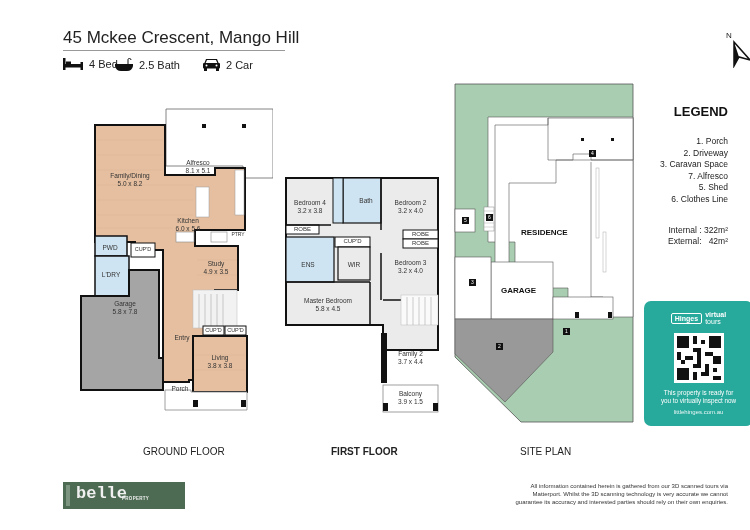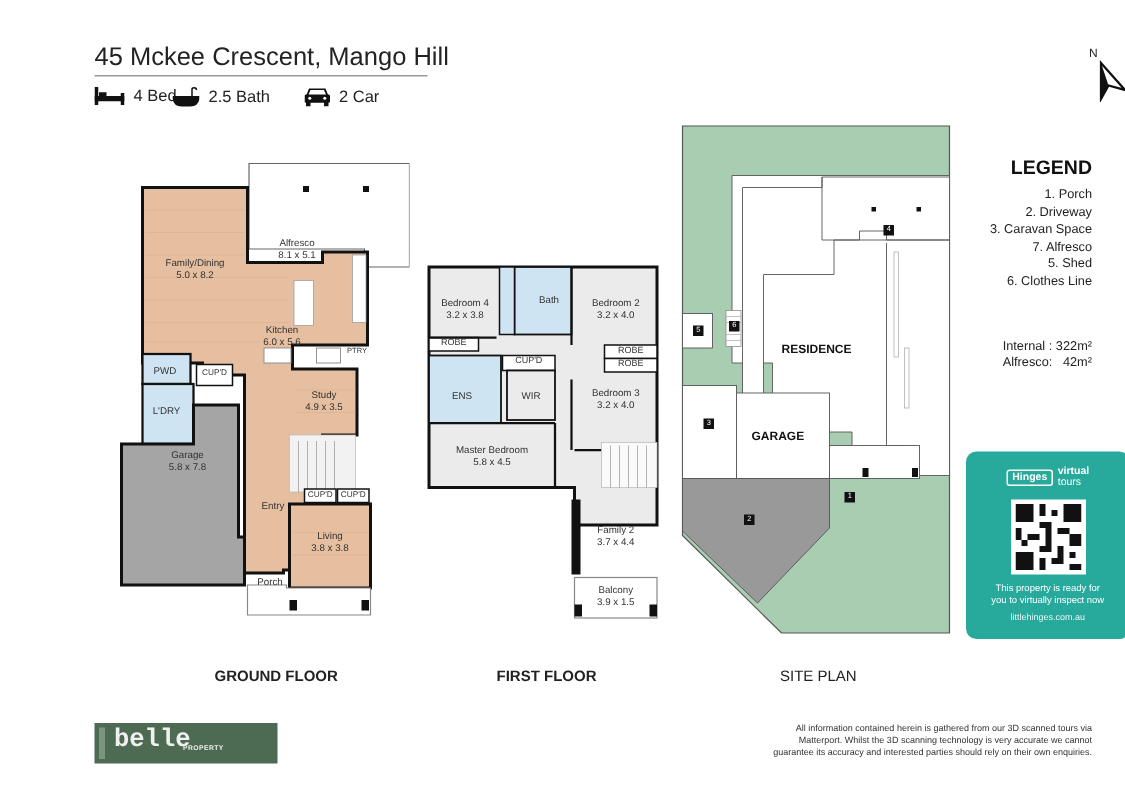--- a/index.html
+++ b/index.html
@@ -5,21 +5,21 @@
   html,body{margin:0;padding:0;background:#fff;}
   body{width:750px;height:530px;position:relative;overflow:hidden;font-family:"Liberation Sans",sans-serif;color:#222;}
   .abs{position:absolute;margin-left:33px;}
   .title{left:30px;top:28px;font-size:17px;color:#222;}
   .title-rule{left:30px;top:50px;width:222px;height:1px;background:#999;}
   .feat{top:58px;font-size:11px;color:#222;display:flex;align-items:center;gap:6px;}
   .feat svg{display:block;}
   .plan-label{font-size:10px;color:#222;top:446px;}
   .room{position:absolute;font-size:6.5px;color:#333;text-align:center;line-height:1.25;}
   .legend-title{right:22px;top:104px;font-size:13px;font-weight:bold;color:#111;}
-  .legend-list{right:22px;top:124px;text-align:right;font-size:8.5px;line-height:11.5px;color:#222;}
+  .legend-list{right:22px;top:136px;text-align:right;font-size:8.5px;line-height:11.5px;color:#222;}
   .areas{right:22px;top:225px;text-align:right;font-size:8.5px;line-height:11px;color:#222;}
   .hinges{left:611px;top:301px;width:109px;height:125px;background:#27a99c;border-radius:7px;color:#fff;text-align:center;}
   .disclaimer{right:22px;top:482px;width:220px;text-align:right;font-size:6px;line-height:8px;color:#333;}
   .belle{left:30px;top:482px;width:122px;height:27px;background:#4d6b52;}
   .site-label{position:absolute;font-size:8px;font-weight:bold;color:#111;}
   .mk{position:absolute;width:7px;height:7px;background:#111;color:#fff;font-size:5px;line-height:7px;text-align:center;}
 </style>
 </head>
 <body>
 
@@ -130,21 +130,21 @@
   <div class="room" style="left:67px;top:146px;width:26px;font-size:5.5px;">CUP'D</div>
   <div class="room" style="left:32px;top:171px;width:32px;">L'DRY</div>
   <div class="room" style="left:128px;top:160px;width:50px;"><span>Study</span><br><span>4.9 x 3.5</span></div>
   <div class="room" style="left:32px;top:200px;width:60px;"><span>Garage</span><br><span>5.8 x 7.8</span></div>
   <div class="room" style="left:104px;top:234px;width:30px;">Entry</div>
   <div class="room" style="left:140px;top:227px;width:21px;font-size:5.5px;">CUP'D</div>
   <div class="room" style="left:162px;top:227px;width:21px;font-size:5.5px;">CUP'D</div>
   <div class="room" style="left:132px;top:254px;width:50px;"><span>Living</span><br><span>3.8 x 3.8</span></div>
   <div class="room" style="left:102px;top:285px;width:30px;">Porch</div>
 </div>
-<div class="abs plan-label" style="left:110px;font-weight:bold;">GROUND FLOOR</div>
+<div class="abs plan-label" style="left:110px;">GROUND FLOOR</div>
 
 <div class="abs" style="left:250px;top:175px;width:160px;height:245px;">
   <svg width="160" height="245" viewBox="0 0 160 245">
 
     <path d="M3 3 H155 V175 H100 V150 H3 Z" fill="#ebebeb" stroke="#111" stroke-width="2"></path>
 
     <rect x="60" y="3" width="38" height="45" fill="#cfe4f2" stroke="#111" stroke-width="1.2"></rect>
     <rect x="50" y="3" width="10" height="45" fill="#cfe4f2" stroke="#111" stroke-width="1"></rect>
 
     <rect x="3" y="50" width="33" height="9" fill="#fff" stroke="#111" stroke-width="1"></rect>
@@ -247,21 +247,21 @@
   <div>1. Porch</div>
   <div>2. Driveway</div>
   <div>3. Caravan Space</div>
   <div>7. Alfresco</div>
   <div>5. Shed</div>
   <div>6. Clothes Line</div>
 </div>
 
 <div class="abs areas">
   <div><span>Internal :</span> <span>322m²</span></div>
-  <div><span>Alfresco:</span> &nbsp; <span>42m²</span></div>
+  <div><span>External:</span> &nbsp; <span>42m²</span></div>
 </div>
 
 <div class="abs hinges">
   <div style="display:flex;justify-content:center;align-items:center;gap:3px;margin-top:10px;">
     <span style="border:1px solid #fff;border-radius:2px;padding:1px 3px;font-size:7px;font-weight:bold;">Hinges</span>
     <span style="text-align:left;font-size:7px;line-height:7px;"><b>virtual</b><br><span>tours</span></span>
   </div>
   <div style="margin:8px auto 0;width:44px;height:44px;background:#fff;padding:3px;box-sizing:content-box;">
     <svg width="44" height="44" viewBox="0 0 11 11">
       <rect x="0" y="0" width="3" height="3" fill="#111"></rect>

